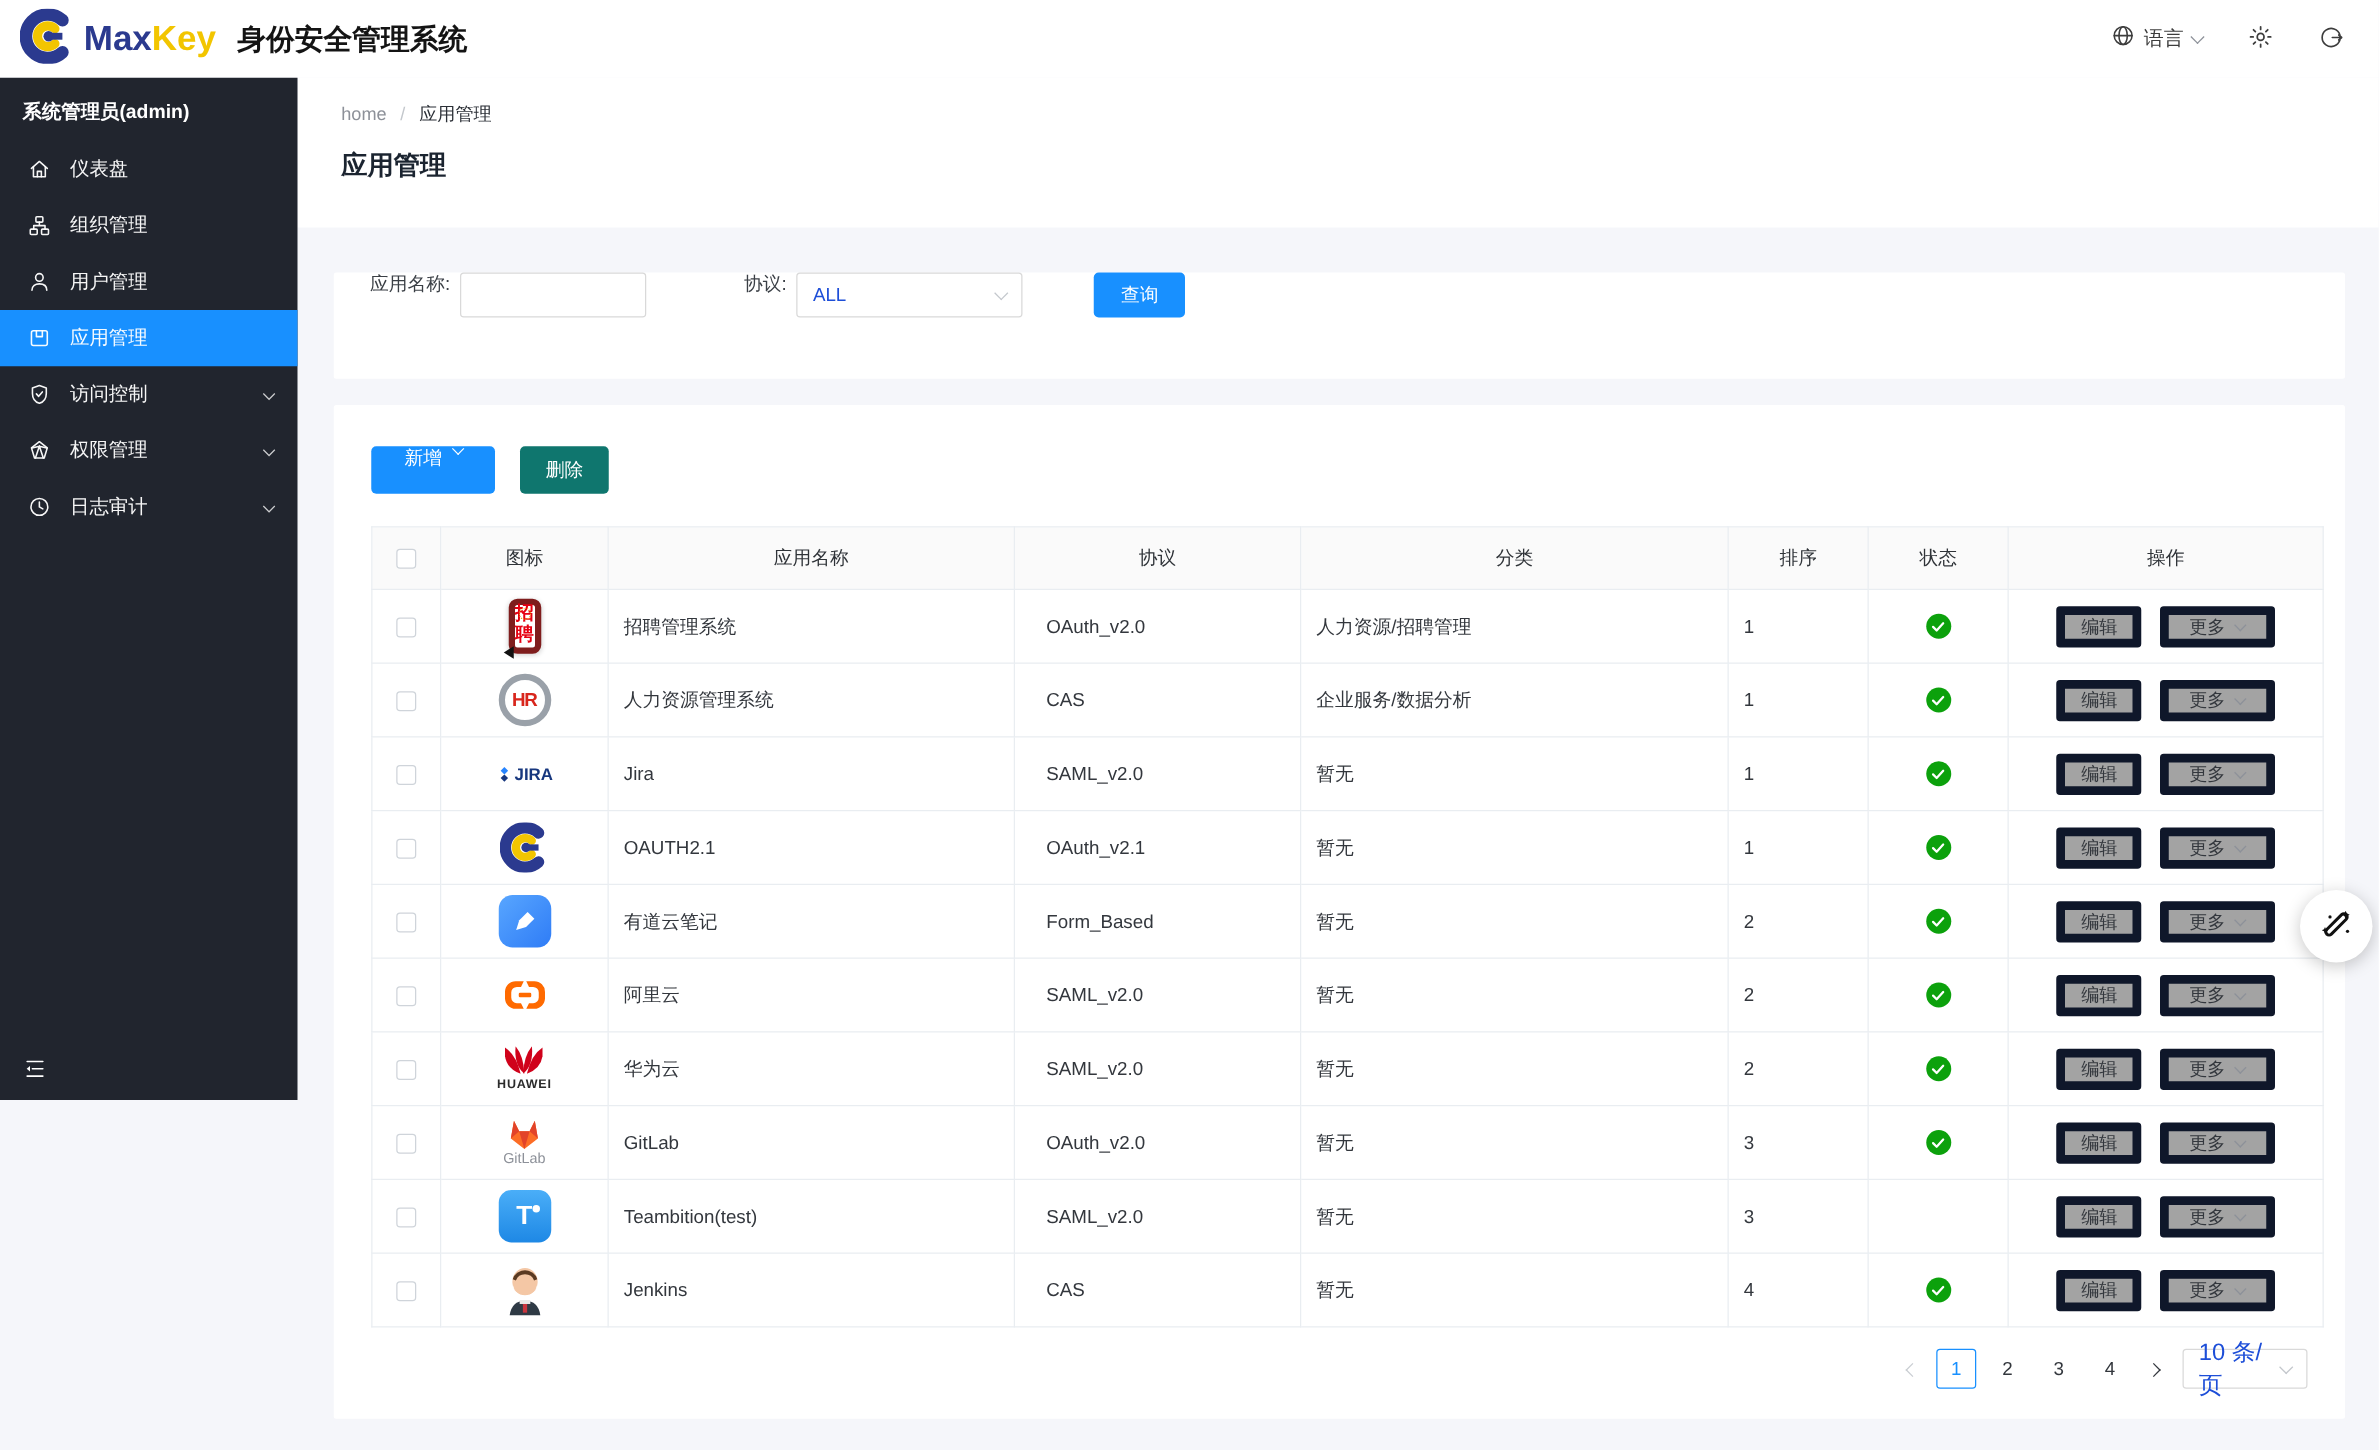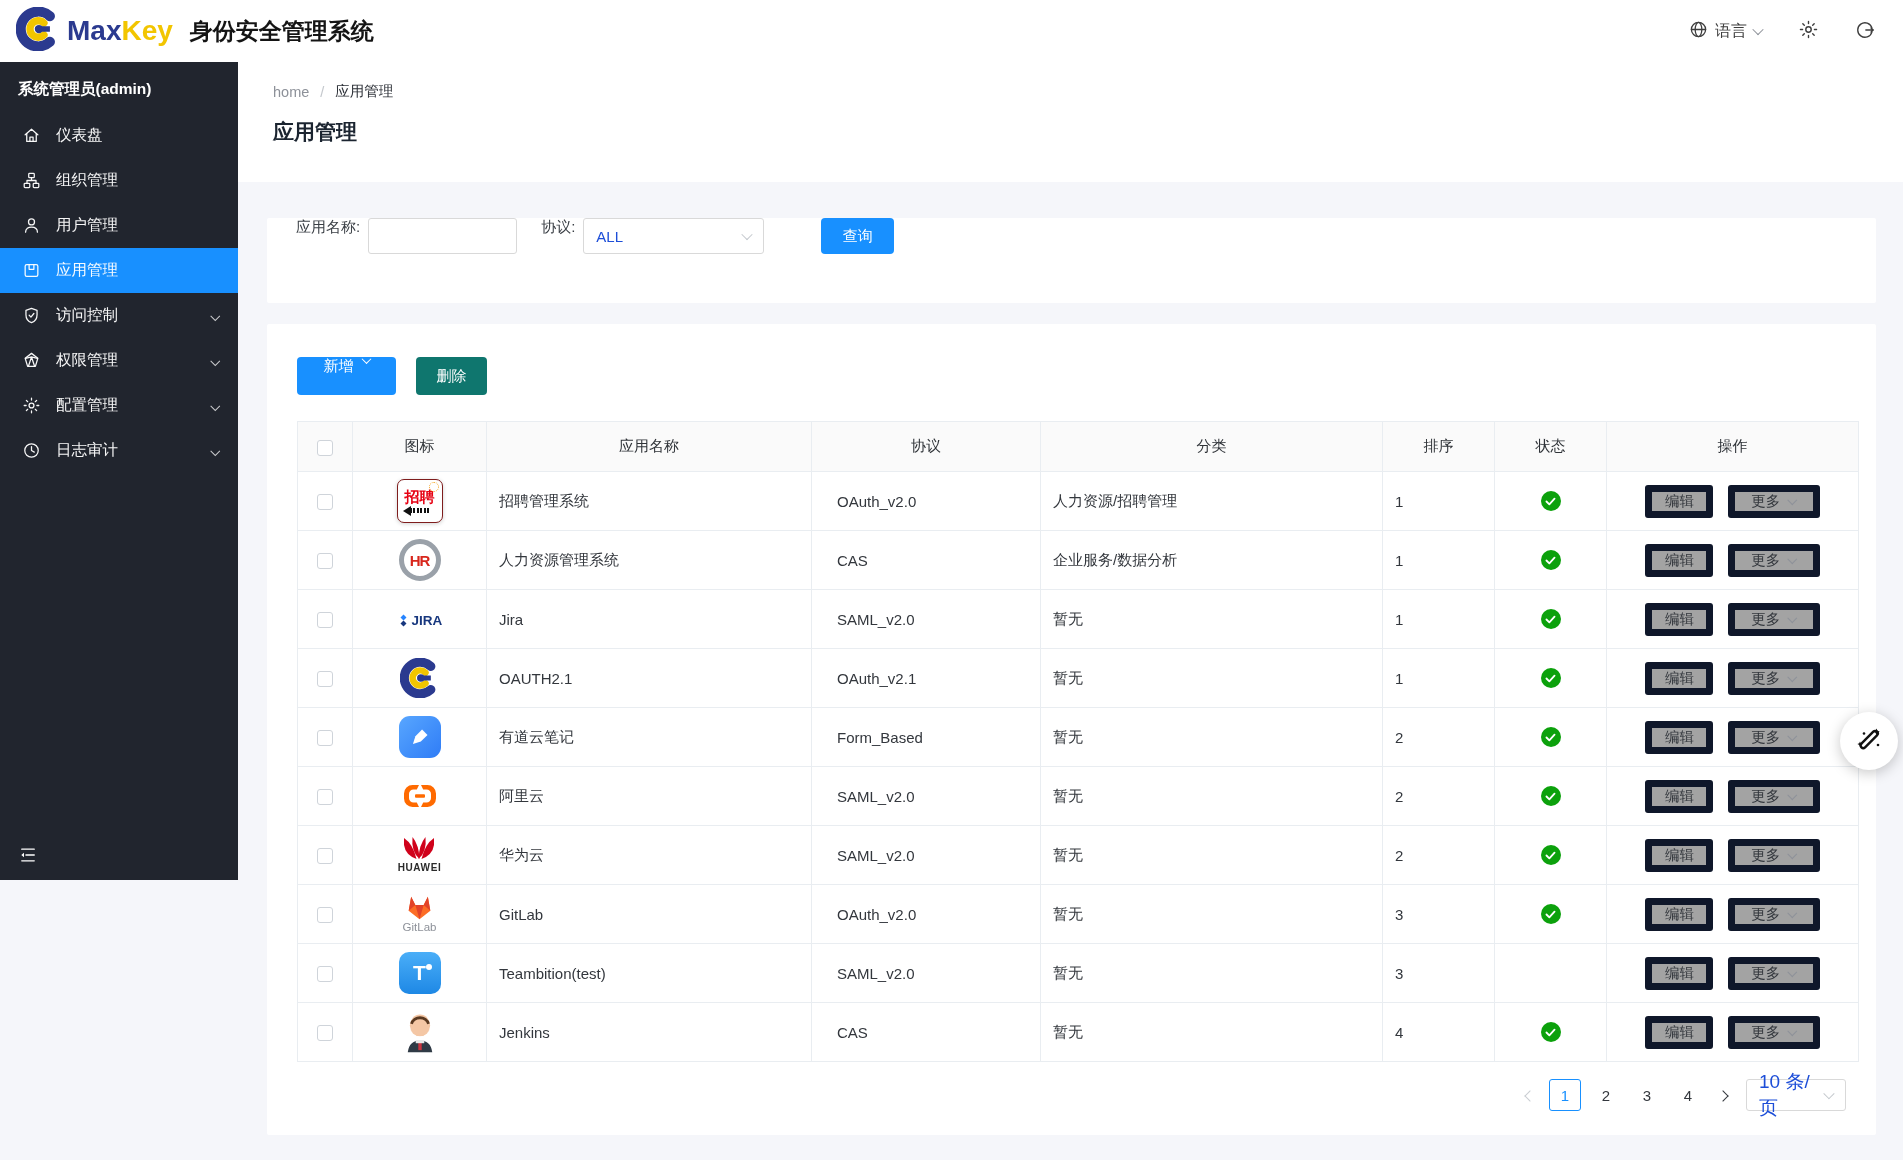--- a/index.html
+++ b/index.html
@@ -40,21 +40,21 @@
   .breadcrumb .current { color:#2b2f36; }
   .page-title { margin-top:17px; font-size:21px; color:#1b2430; font-weight:600; }
 
   .card { background:#fff; border-radius:2px; margin-left:29px; margin-right:27px; }
   .search-card { margin-top:36px; height:85px; display:flex; padding-left:29px; font-size:15px; }
   .form-label { color:#3a3f45; }
   .text-input { width:149px; height:36px; border:1px solid #d9d9d9; border-radius:3px; margin-left:8px; padding:0 10px; font-size:14px; outline:none; }
   .select { height:36px; border:1px solid #d9d9d9; border-radius:3px; display:flex; align-items:center; justify-content:space-between; padding:0 12px; background:#fff; cursor:pointer; color:#1d4ed8; }
   .select .chev { color:#c4c8cd; }
   .protocol-select { width:181px; margin-left:8px; }
-  .lbl-protocol { margin-left:24px; }
+  .lbl-protocol { margin-left:78px; }
   .btn { border:none; border-radius:4px; font-size:15px; cursor:pointer; }
   .btn-primary { background:#1890ff; color:#fff; }
   .btn-danger { background:#0f766e; color:#fff; }
   .search-btn { width:73px; height:36px; margin-left:57px; }
 
   .table-card { margin-top:21px; padding:33px 20px 22px 30px; height:811px; }
   .toolbar { display:flex; gap:20px; }
   .add-btn { width:99px; height:38px; display:inline-flex; align-items:flex-start; justify-content:center; gap:9px; }
   .add-btn .chev { width:7px; height:7px; }
   .del-btn { width:71px; height:38px; }
@@ -83,21 +83,21 @@
   .pg-arrow { background:none; border:none; cursor:pointer; padding:4px 6px; }
   .pg-prev { color:#c9cdd2; } .pg-next { color:#33373d; }
   .pg-num { min-width:32px; height:32px; border:none; background:none; font-size:15px; color:#33373d; cursor:pointer; border-radius:3px; }
   .pg-num.active { border:1px solid #1890ff; color:#1890ff; background:#fff; }
   .size-select { width:100px; height:32px; font-size:19px; margin-left:4px; }
 
   .wand-fab { position:absolute; top:712px; right:5px; width:58px; height:58px; border-radius:50%; background:#fff; border:none; box-shadow:0 3px 14px rgba(0,0,0,.22); display:flex; align-items:center; justify-content:center; cursor:pointer; z-index:40; }
 
   
   .app-icon { display:inline-flex; align-items:center; justify-content:center; vertical-align:middle; }
-  .ic-zhaopin { width:46px; height:44px; background:#fff; border:1px solid #7f1d1d; border-radius:7px; display:inline-flex; flex-direction:column; align-items:center; justify-content:center; box-shadow:0 1px 4px rgba(0,0,0,.18); position:relative; }
+  .ic-zhaopin { width:26px; height:44px; background:#fff; border:5px solid #7f1d1d; border-radius:7px; display:inline-flex; flex-direction:column; align-items:center; justify-content:center; box-shadow:0 1px 4px rgba(0,0,0,.18); position:relative; }
   .zp-txt { color:#e60012; font-weight:800; font-size:15px; line-height:1.1; }
   .zp-arrow { margin-top:3px; width:20px; height:5px; background:repeating-linear-gradient(90deg,#111 0 2px,#fff 2px 3.5px); position:relative; }
   .zp-arrow::before { content:''; position:absolute; left:-7px; top:-2.5px; border-right:8px solid #111; border-top:5px solid transparent; border-bottom:5px solid transparent; }
   .ic-zhaopin::after { content:''; position:absolute; top:2px; right:3px; width:8px; height:8px; border:1.6px dotted #f6a623; border-radius:50%; }
   .ic-hr { width:42px; height:42px; border-radius:50%; border:5px solid #9aa1a9; color:#d8261c; font-weight:800; font-size:15px; display:inline-flex; align-items:center; justify-content:center; background:#fff; letter-spacing:-1px; }
   .ic-jira { display:inline-flex; align-items:center; gap:2px; color:#17377e; font-weight:800; font-size:13.5px; }
   .ic-youdao { width:42px; height:42px; border-radius:11px; background:linear-gradient(135deg,#58a6ff,#2f7cf6); display:inline-flex; align-items:center; justify-content:center; }
   .ic-huawei { display:inline-flex; flex-direction:column; align-items:center; gap:2px; }
   .hw-label { font-size:10px; font-weight:700; color:#2b2b2b; letter-spacing:.6px; }
   .ic-gitlab { display:inline-flex; flex-direction:column; align-items:center; }
@@ -201,30 +201,20 @@
     <span class="mi-chev"><span class="chev"></span></span>
   </div>
       <div class="menu-item">
     <span class="mi-icon">
           <svg width="19" height="19" viewBox="0 0 24 24" fill="none" stroke="currentColor" stroke-width="1.6" stroke-linecap="round" stroke-linejoin="round">
             <path d="M12 3 L20 9.2 L16.9 19.5 H7.1 L4 9.2 Z"></path>
             <path d="M12 7.5 L8 19.5 M12 7.5 L16 19.5 M12 7.5 L4.6 9.4 M12 7.5 L19.4 9.4"></path>
           </svg>
         </span>
     <span class="mi-label">权限管理</span>
-    <span class="mi-chev"><span class="chev"></span></span>
-  </div>
-      <div class="menu-item">
-    <span class="mi-icon">
-          <svg width="19" height="19" viewBox="0 0 24 24" fill="none" stroke="currentColor" stroke-width="1.6" stroke-linecap="round" stroke-linejoin="round">
-            <circle cx="12" cy="12" r="3.1"></circle>
-            <path d="M12 2.8 V5.2 M12 18.8 V21.2 M21.2 12 H18.8 M5.2 12 H2.8 M18.5 5.5 L16.8 7.2 M7.2 16.8 L5.5 18.5 M18.5 18.5 L16.8 16.8 M7.2 7.2 L5.5 5.5"></path>
-          </svg>
-        </span>
-    <span class="mi-label">配置管理</span>
     <span class="mi-chev"><span class="chev"></span></span>
   </div>
       <div class="menu-item">
     <span class="mi-icon">
           <svg width="19" height="19" viewBox="0 0 24 24" fill="none" stroke="currentColor" stroke-width="1.6" stroke-linecap="round" stroke-linejoin="round">
             <circle cx="12" cy="12" r="8.5"></circle>
             <path d="M12 7 V12 L15.5 14"></path>
           </svg>
         </span>
     <span class="mi-label">日志审计</span>

